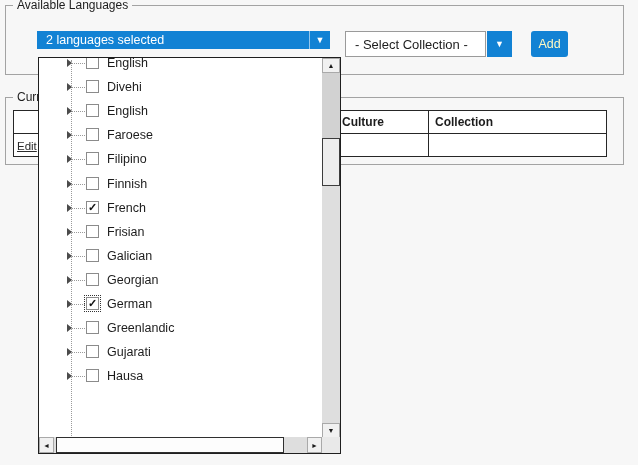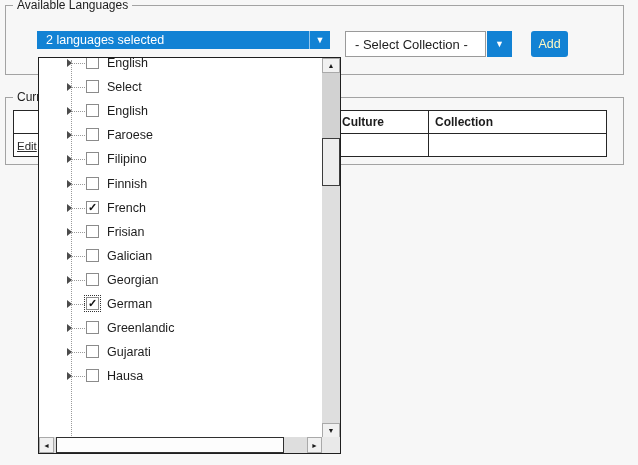--- a/index.html
+++ b/index.html
@@ -104,21 +104,21 @@
           <div class="dd-item">
             <span class="hline"></span>
             <span class="expander"></span>
             <span class="cbx"></span>
             <span class="dd-label">English</span>
           </div>
           <div class="dd-item">
             <span class="hline"></span>
             <span class="expander"></span>
             <span class="cbx"></span>
-            <span class="dd-label">Select</span>
+            <span class="dd-label">Divehi</span>
           </div>
           <div class="dd-item">
             <span class="hline"></span>
             <span class="expander"></span>
             <span class="cbx"></span>
             <span class="dd-label">English</span>
           </div>
           <div class="dd-item">
             <span class="hline"></span>
             <span class="expander"></span>

